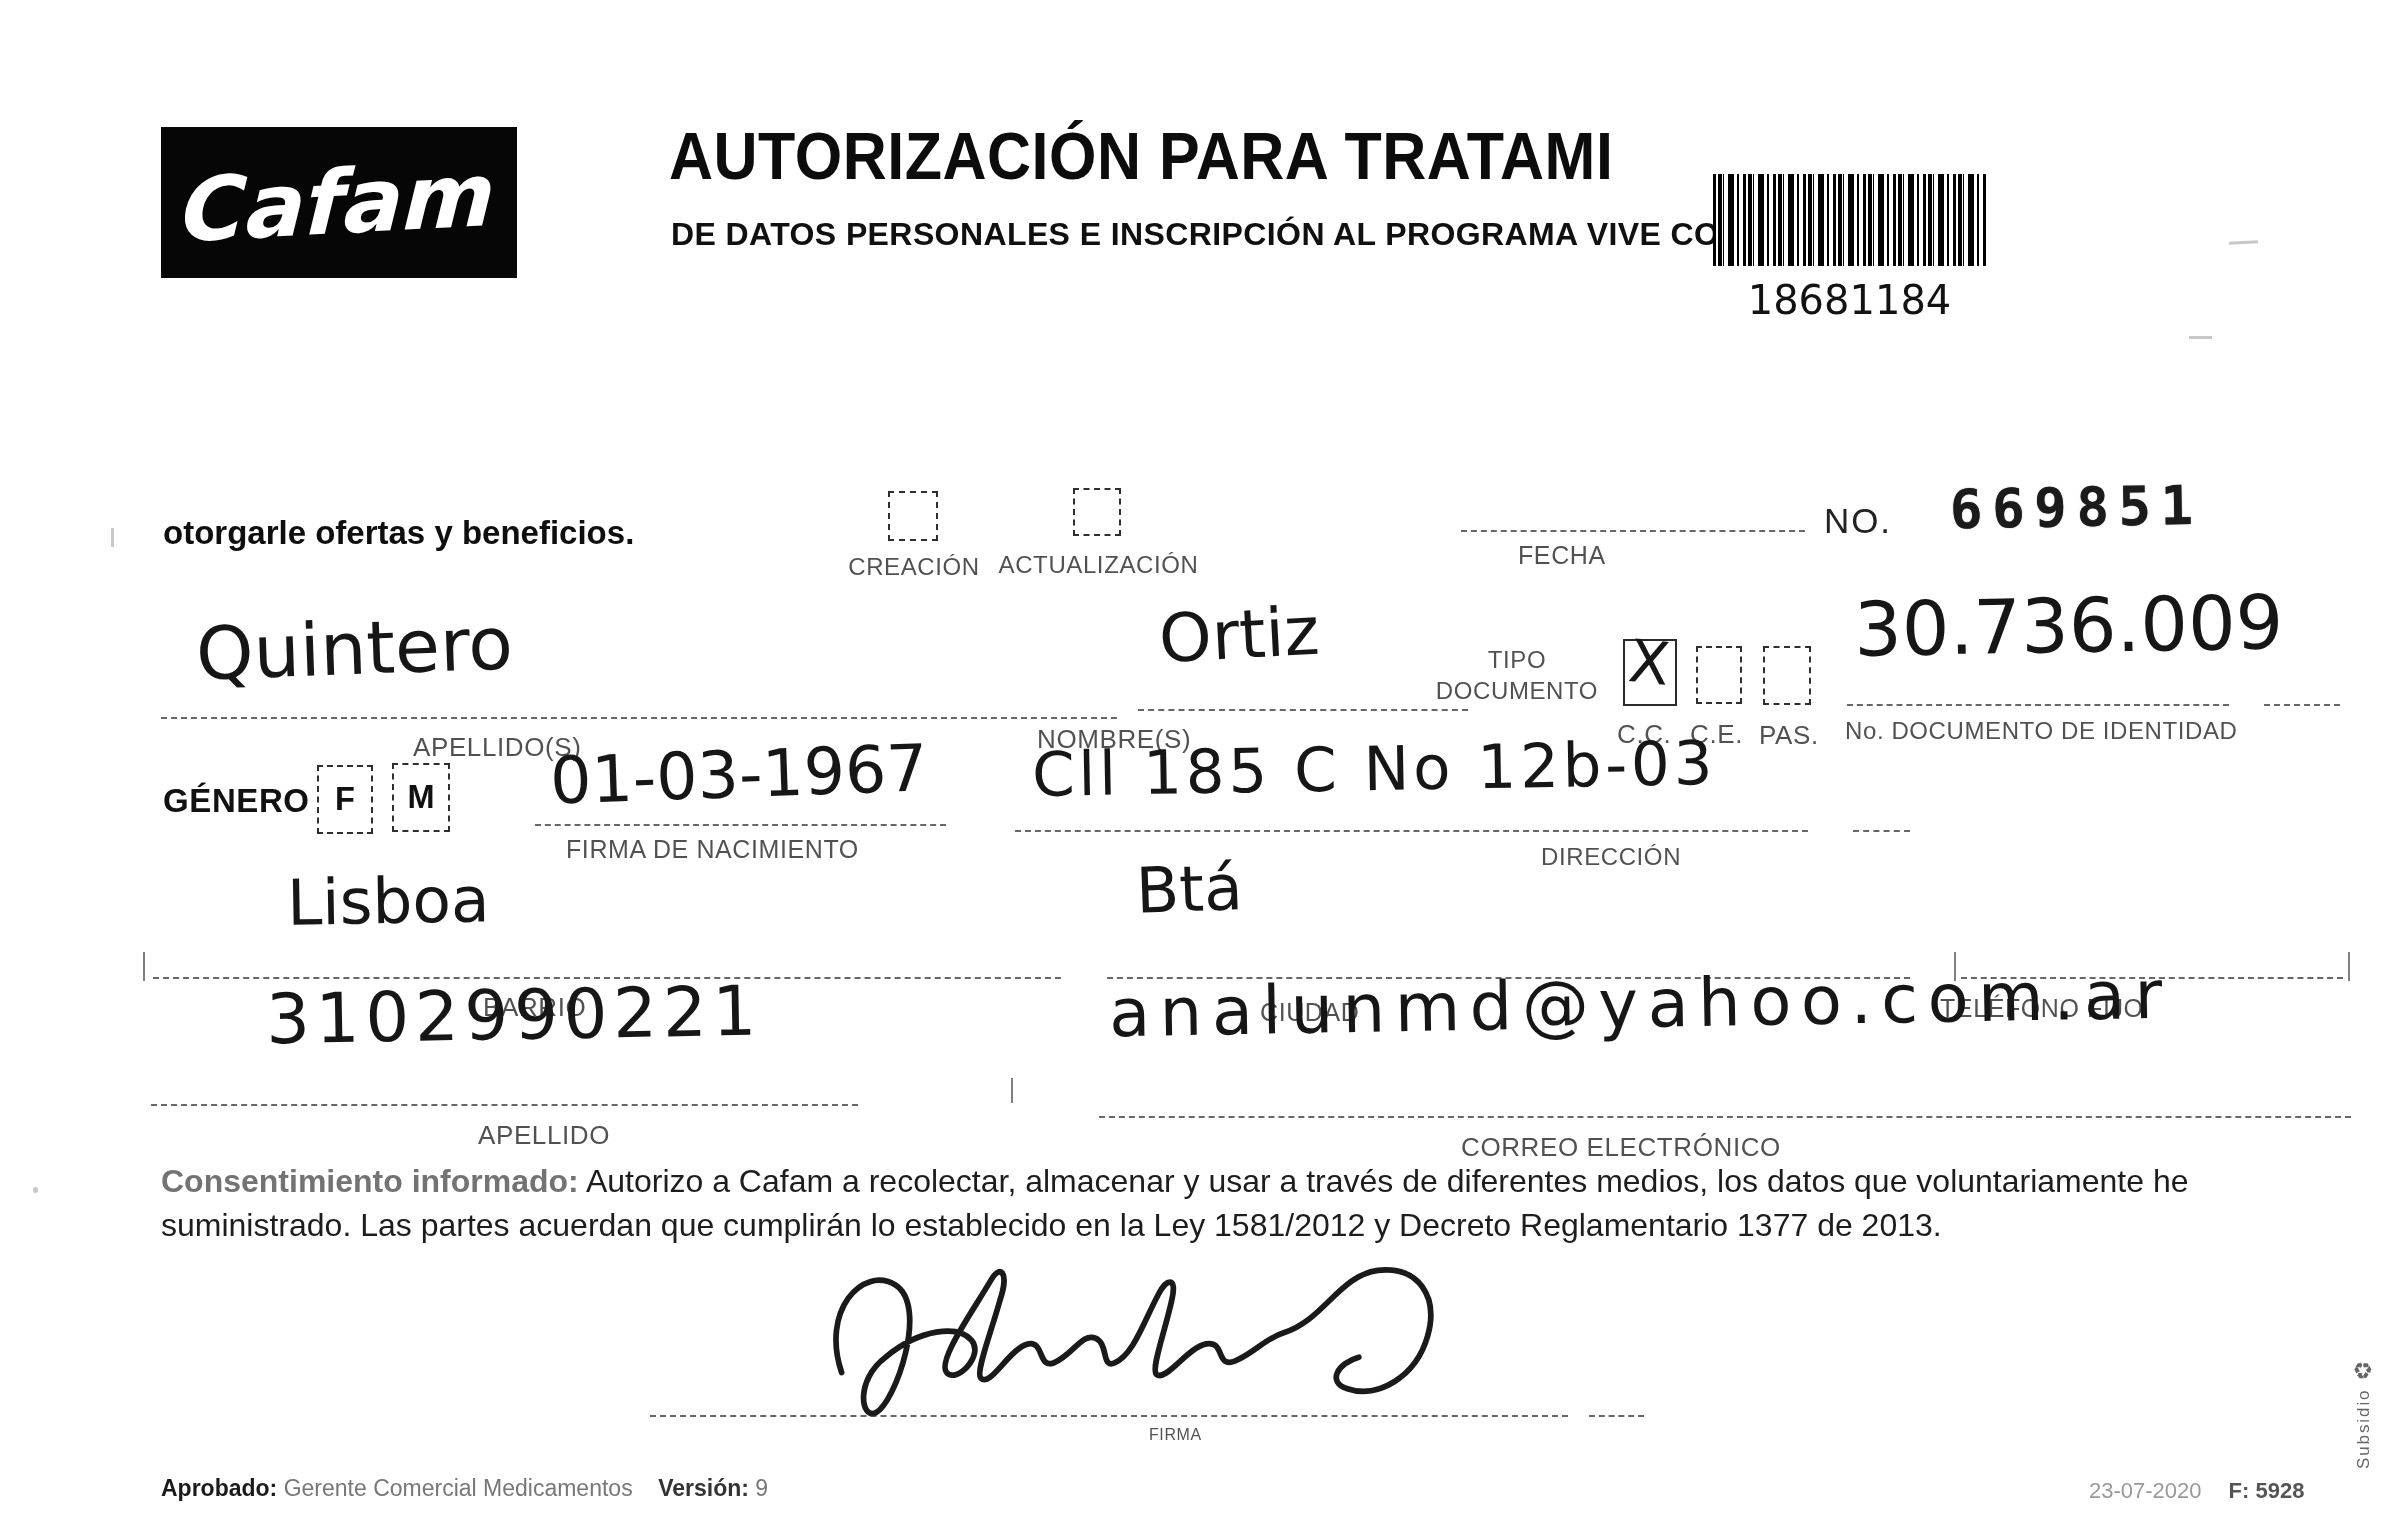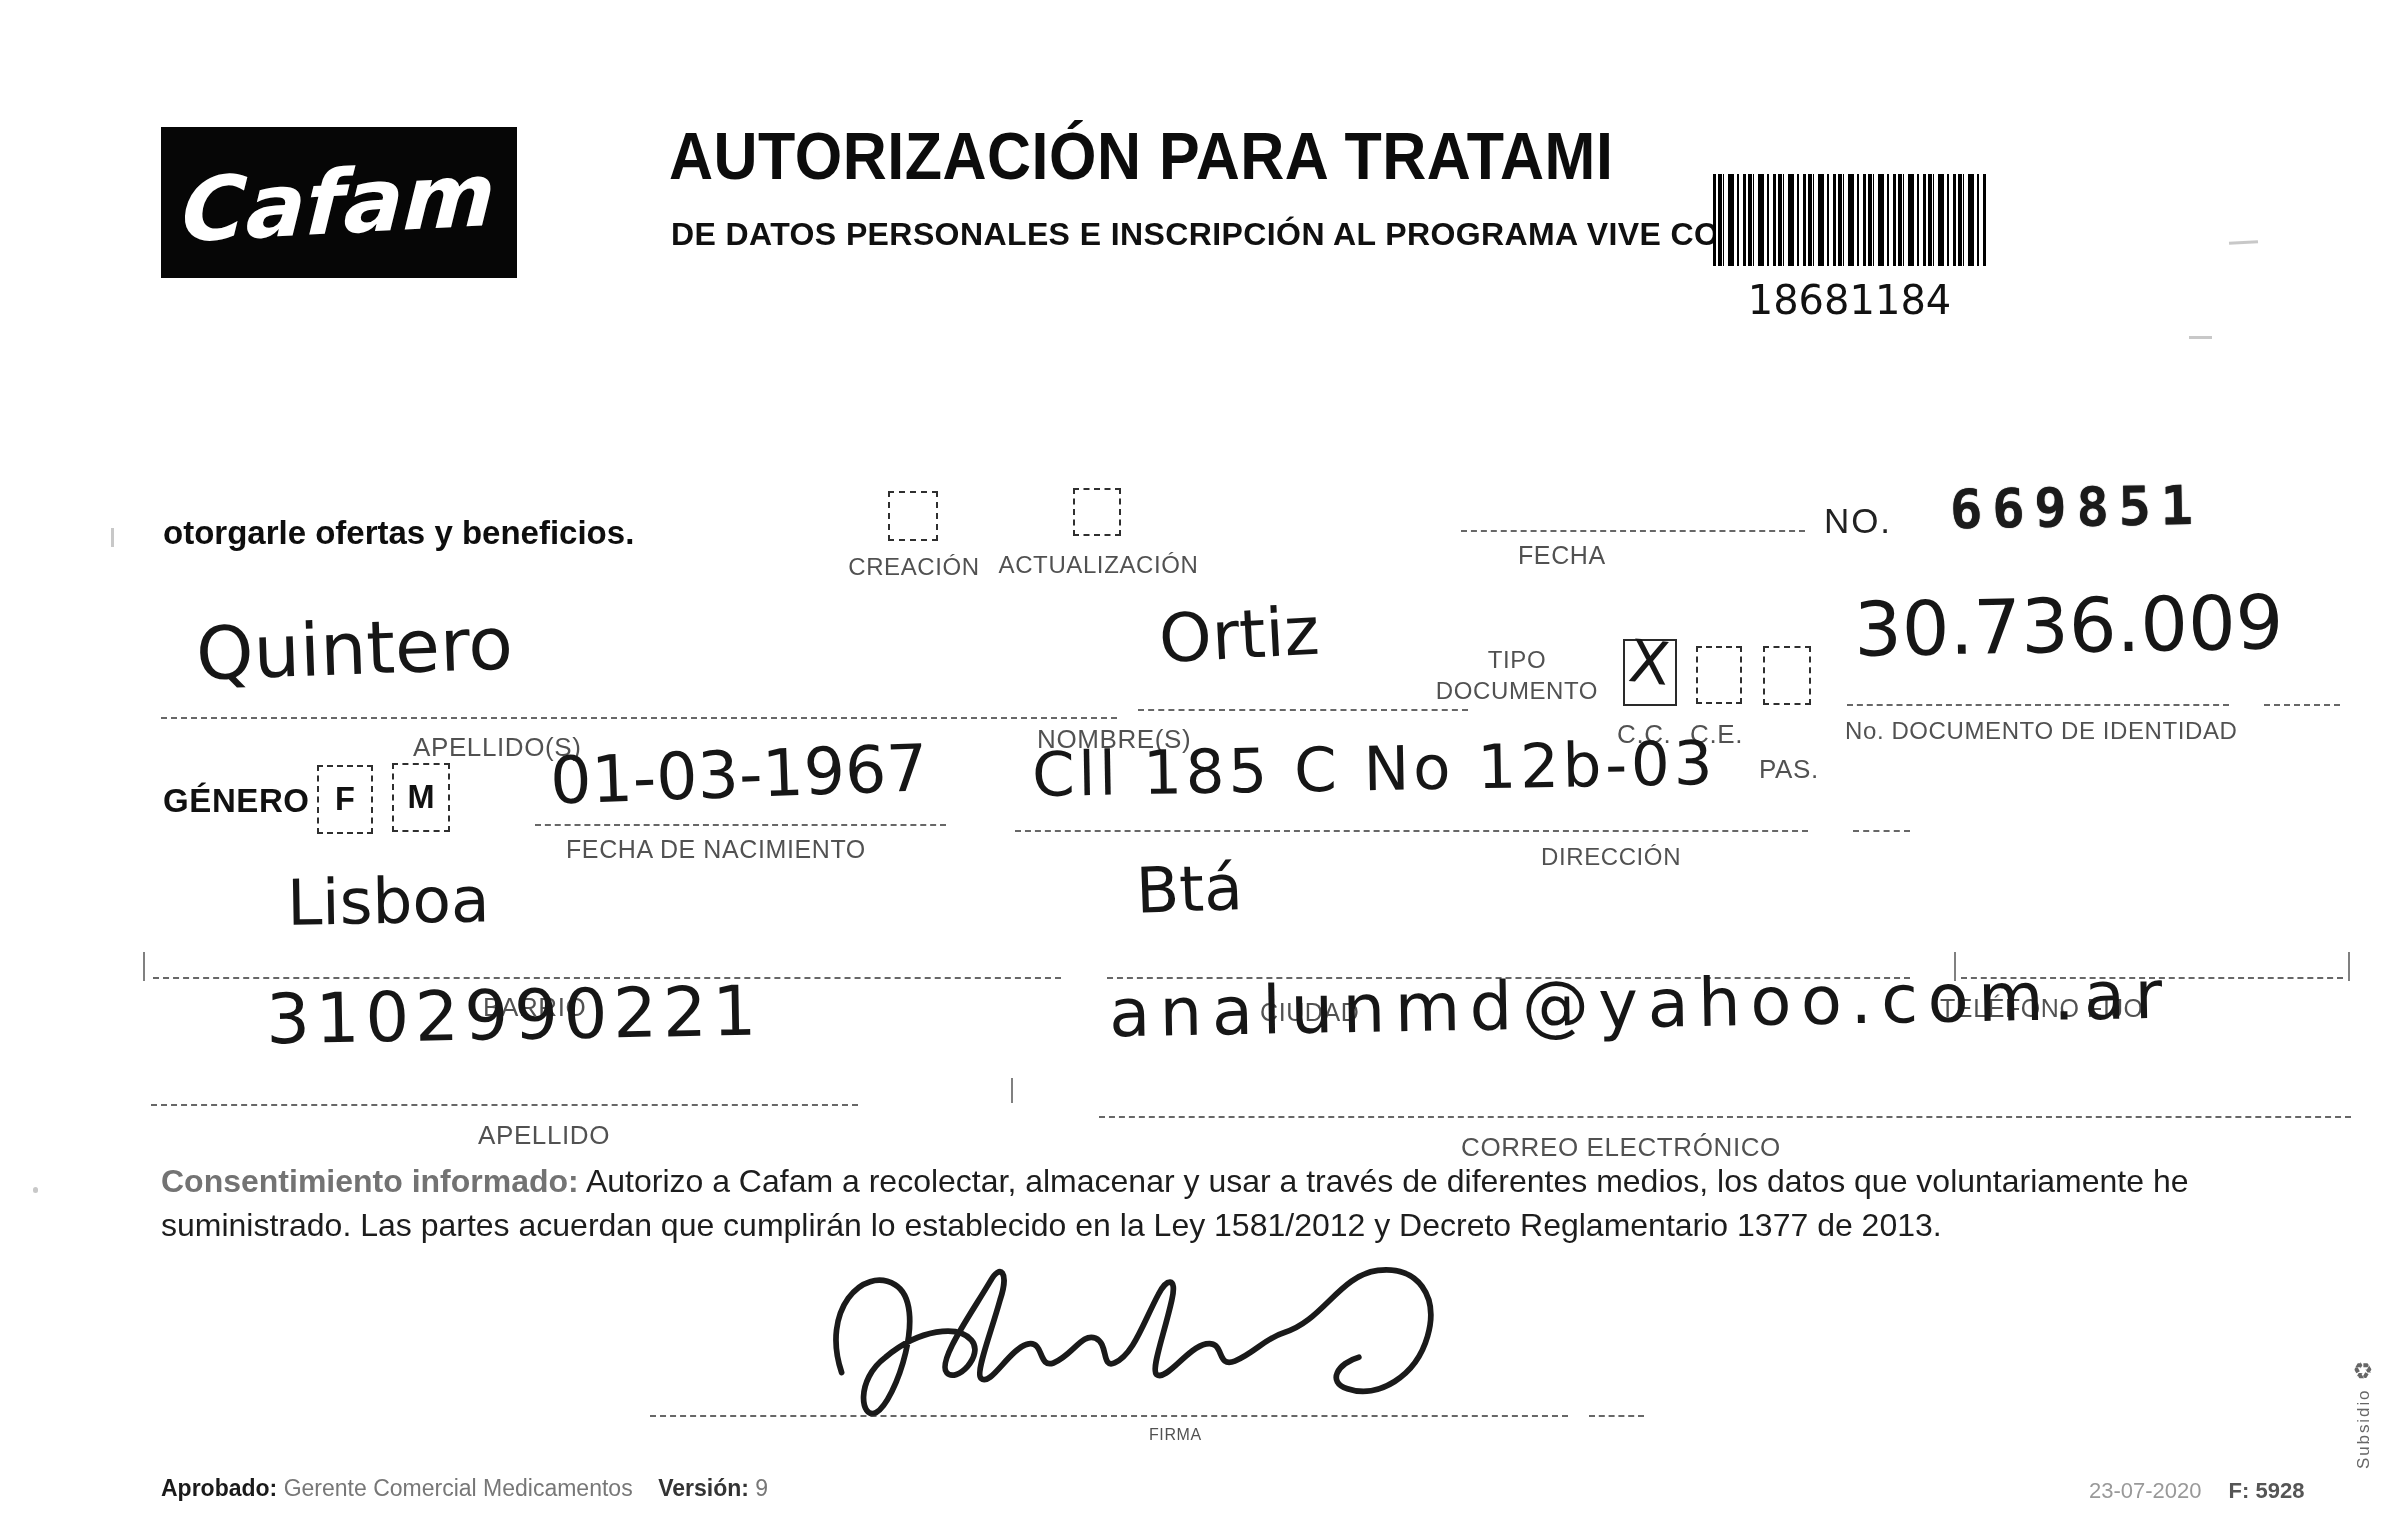--- a/index.html
+++ b/index.html
@@ -101,34 +101,34 @@
 
   <div class="lbl" style="left:1443px;top:646px;width:148px;text-align:center;font-size:24px;">TIPO</div>
   <div class="lbl" style="left:1432px;top:677px;width:170px;text-align:center;font-size:24px;">DOCUMENTO</div>
 
   <div class="sbox" style="left:1623px;top:639px;width:50px;height:63px;"></div>
   <div class="hand" style="left:1629px;top:633px;font-size:59px;transform:rotate(6deg);">X</div>
   <div class="cbox" style="left:1696px;top:646px;width:42px;height:54px;"></div>
   <div class="cbox" style="left:1763px;top:646px;width:44px;height:55px;"></div>
   <div class="lbl" style="left:1617px;top:719px;font-size:26px;">C.C.</div>
   <div class="lbl" style="left:1690px;top:719px;font-size:26px;">C.E.</div>
-  <div class="lbl" style="left:1759px;top:754px;font-size:26px;">PAS.</div>
+  <div class="lbl" style="left:1759px;top:720px;font-size:26px;">PAS.</div>
 
   <div class="hand" style="left:1854px;top:589px;font-size:75px;transform:rotate(-1deg);">30.736.009</div>
   <div class="dline" style="left:1847px;top:704px;width:382px;"></div>
   <div class="dline" style="left:2264px;top:704px;width:76px;"></div>
   <div class="lbl" style="left:1845px;top:717px;font-size:24px;">No. DOCUMENTO DE IDENTIDAD</div>
 
   <div class="lbl" style="left:163px;top:782px;font-size:33px;font-weight:bold;color:#111;opacity:1;">GÉNERO</div>
   <div class="cbox" style="left:317px;top:765px;width:52px;height:65px;display:flex;align-items:center;justify-content:center;font-size:32.5px;font-weight:bold;color:#111;">F</div>
   <div class="cbox" style="left:392px;top:763px;width:54px;height:65px;display:flex;align-items:center;justify-content:center;font-size:32.5px;font-weight:bold;color:#111;">M</div>
 
   <div class="hand" style="left:550px;top:742px;font-size:65px;transform:rotate(-2deg);">01-03-1967</div>
   <div class="dline" style="left:535px;top:824px;width:411px;"></div>
-  <div class="lbl" style="left:566px;top:835px;font-size:25px;">FECHA DE NACIMIENTO</div>
+  <div class="lbl" style="left:566px;top:835px;font-size:25px;">FIRMA DE NACIMIENTO</div>
 
   <div class="hand" style="left:1032px;top:738px;font-size:61px;letter-spacing:3.8px;transform:rotate(-1deg);">Cll 185 C No 12b-03</div>
   <div class="dline" style="left:1015px;top:830px;width:793px;"></div>
   <div class="dline" style="left:1853px;top:830px;width:57px;"></div>
   <div class="lbl" style="left:1541px;top:843px;font-size:24px;">DIRECCIÓN</div>
 
   <div class="hand" style="left:287px;top:870px;font-size:63px;transform:rotate(-1deg);">Lisboa</div>
   <div class="dline" style="left:153px;top:977px;width:908px;"></div>
   <div class="dline" style="left:1107px;top:977px;width:803px;"></div>
   <div class="dline" style="left:1961px;top:977px;width:382px;"></div>

